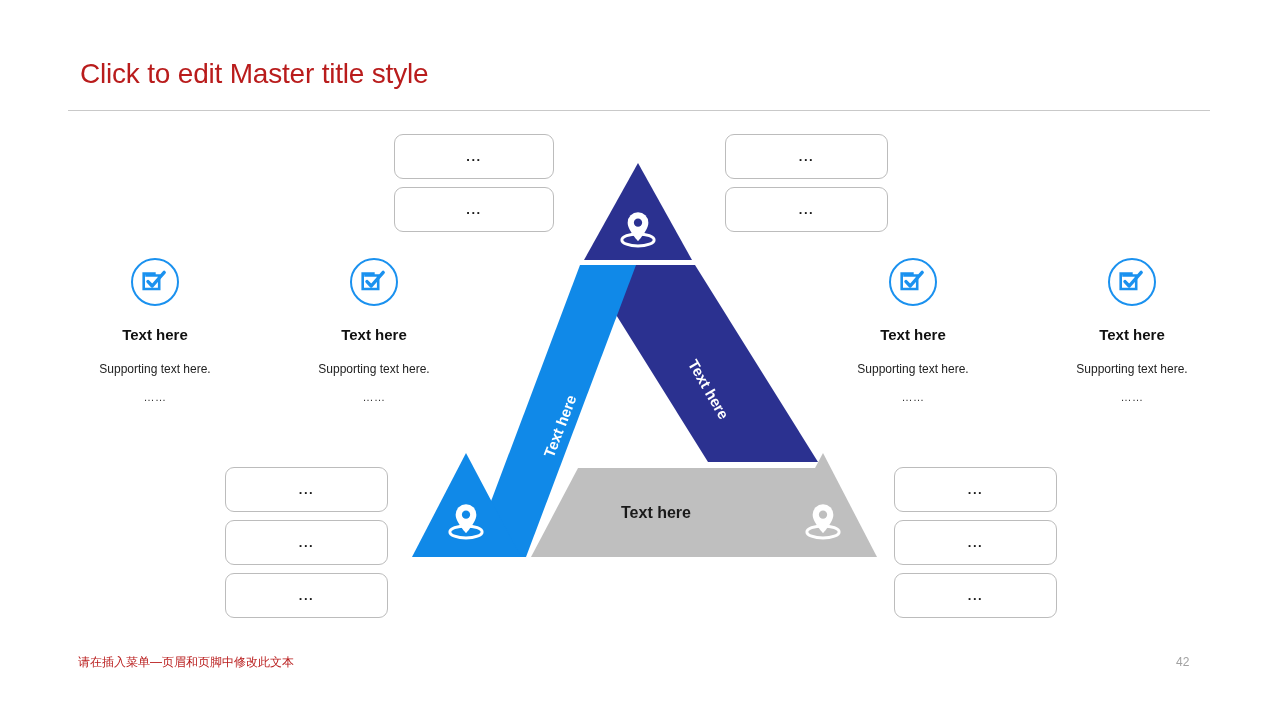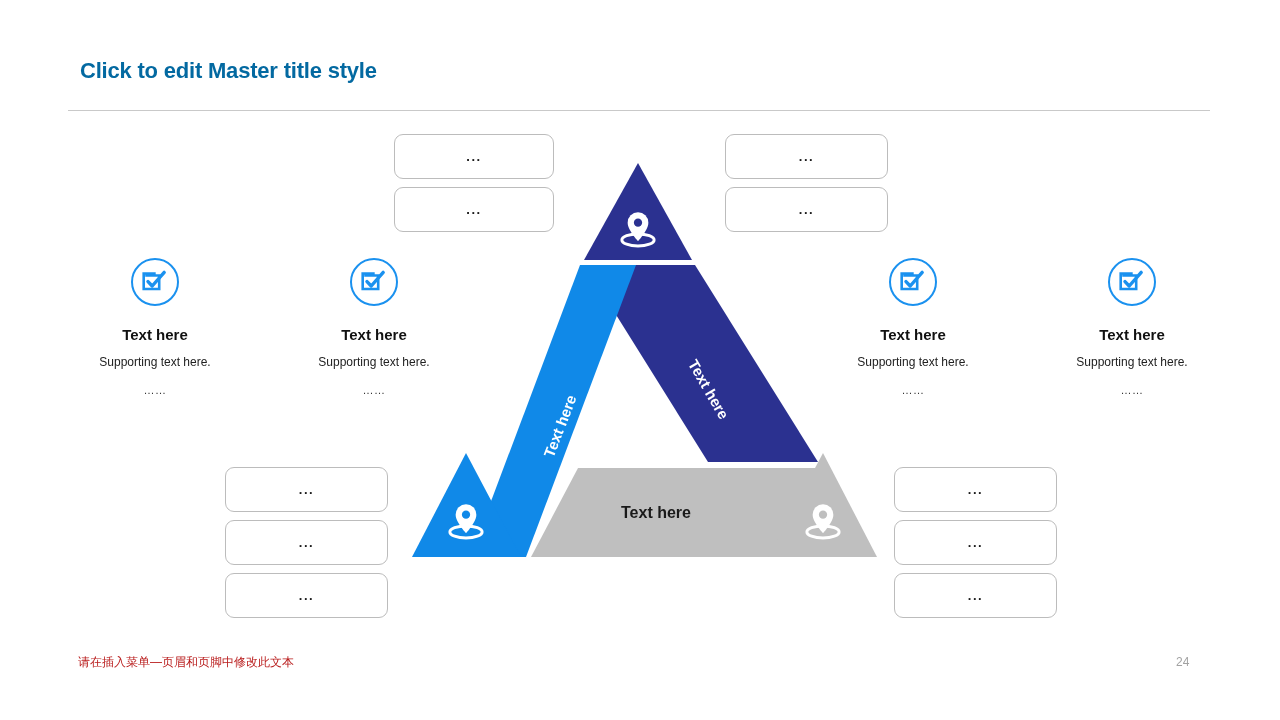--- a/index.html
+++ b/index.html
@@ -13,23 +13,23 @@
     font-family: "Liberation Sans", sans-serif;
     overflow: hidden;
     position: relative;
   }
 
   
   #slide-title {
     position: absolute;
     left: 80px;
     top: 58px;
-    font-size: 22px;
-    font-weight: bold;
-    color: #0369a1;
+    font-size: 28px;
+    font-weight: normal;
+    color: #b91c1c;
     letter-spacing: -0.2px;
     white-space: nowrap;
   }
   #title-rule {
     position: absolute;
     left: 68px;
     top: 110px;
     width: 1142px;
     height: 1px;
     background: #c9c9c9;
@@ -71,21 +71,21 @@
     justify-content: center;
     box-sizing: border-box;
   }
   .tb-heading {
     margin-top: 20px;
     font-size: 15px;
     font-weight: bold;
     color: #111111;
   }
   .tb-support {
-    margin-top: 12px;
+    margin-top: 19px;
     font-size: 12px;
     color: #222222;
   }
   .tb-dots {
     margin-top: 15px;
     font-size: 11px;
     color: #333333;
     letter-spacing: 0.5px;
   }
 
@@ -222,13 +222,13 @@
 
 <div class="dots-box" style="left:225px; top:467px; width:163px; height:45px;">...</div>
 <div class="dots-box" style="left:225px; top:520px; width:163px; height:45px;">...</div>
 <div class="dots-box" style="left:225px; top:573px; width:163px; height:45px;">...</div>
 
 <div class="dots-box" style="left:894px; top:467px; width:163px; height:45px;">...</div>
 <div class="dots-box" style="left:894px; top:520px; width:163px; height:45px;">...</div>
 <div class="dots-box" style="left:894px; top:573px; width:163px; height:45px;">...</div>
 
 <div id="footer-text">请在插入菜单—页眉和页脚中修改此文本</div>
-<div id="page-number">24</div>
+<div id="page-number">42</div>
 
 </body></html>

